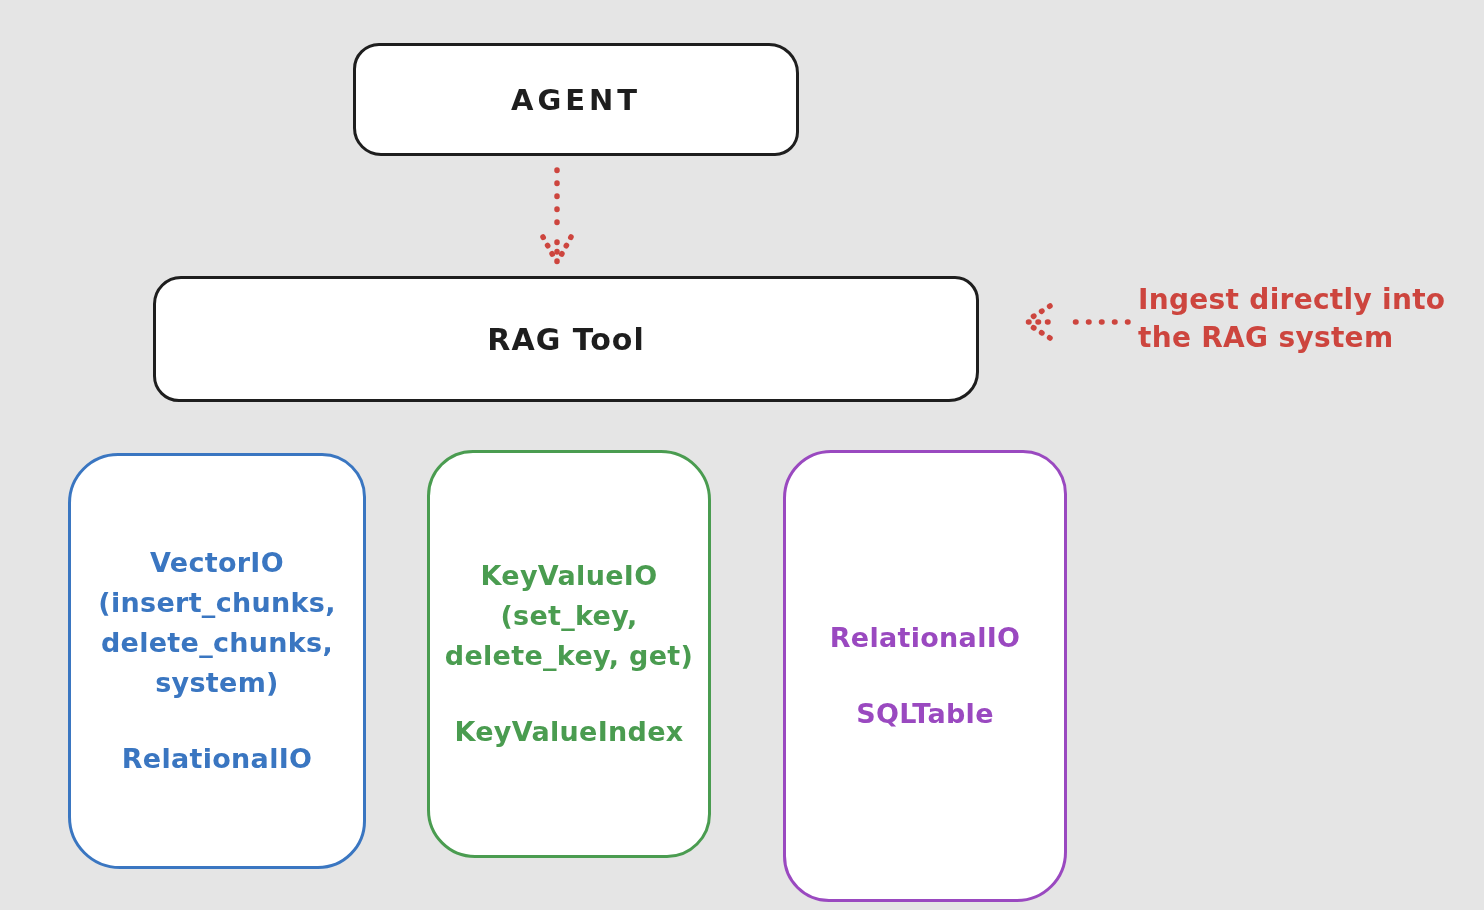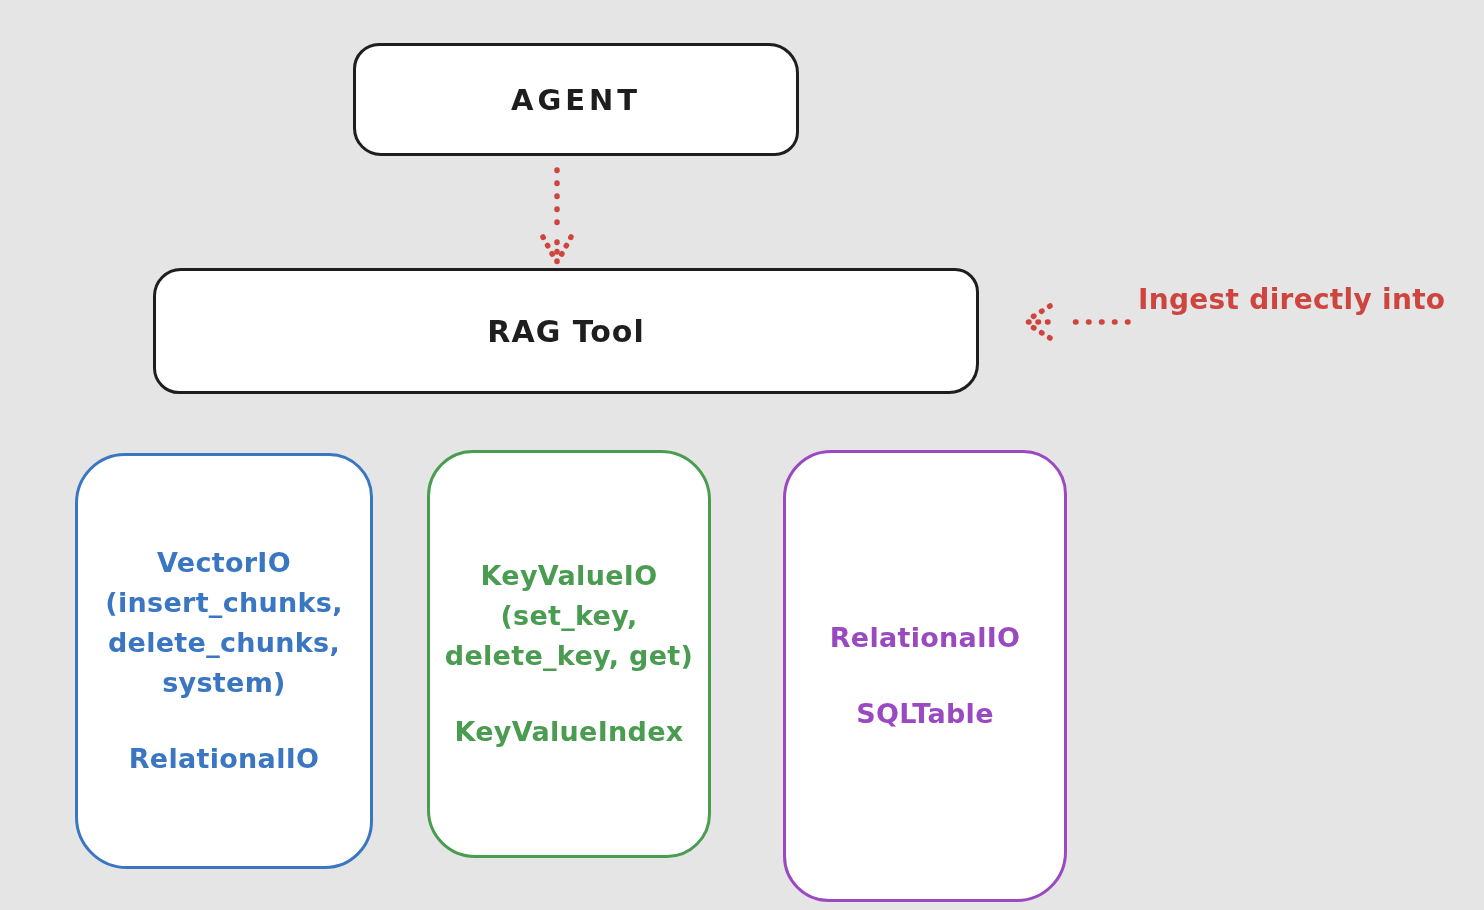--- a/index.html
+++ b/index.html
@@ -21,38 +21,37 @@
     background: #ffffff;
   }
   
   .node-ink { border: 3.6px solid #1e1e1e; color: #1e1e1e; }
   #agent-box {
     left: 353px; top: 43px; width: 446px; height: 113px;
     border-radius: 26px 30px 24px 28px;
     font-size: 29px; font-weight: 700; letter-spacing: 4px;
   }
   #rag-box {
-    left: 153px; top: 268px; width: 826px; height: 126px;
+    left: 153px; top: 276px; width: 826px; height: 126px;
     border-radius: 28px 24px 30px 26px;
     font-size: 30px; font-weight: 600; letter-spacing: 1px; align-items: center;
   }
   
   .sub-box {
     flex-direction: column;
     font-weight: 600;
     font-size: 27px;
     line-height: 40px;
     letter-spacing: 0.3px;
   }
   .sub-index { margin-top: 36px; }
   #vector-box {
     left: 68px; top: 453px; width: 298px; height: 416px;
     border: 3.4px solid #3a76c1; color: #3a76c1;
     border-radius: 50px 44px 48px 52px;
-    margin-left: 7px;
   }
   #keyvalue-box {
     left: 427px; top: 450px; width: 284px; height: 408px;
     border: 3.4px solid #4a9c50; color: #4a9c50;
     border-radius: 46px 50px 44px 48px;
   }
   #relational-box {
     left: 783px; top: 450px; width: 284px; height: 452px;
     border: 3.4px solid #9a49c0; color: #9a49c0;
     border-radius: 48px 44px 50px 46px;
@@ -109,20 +108,21 @@
 
   <div class="node sub-box" id="relational-box">
     <div>
       <div>RelationalIO</div>
     </div>
     <div class="sub-index">SQLTable</div>
   </div>
 
   <div class="annotation">
     <div>Ingest directly into</div>
+    <div>the RAG system</div>
   </div>
 
   <svg id="arrow-layer" width="1484" height="910" viewBox="0 0 1484 910">
     <g fill="none" stroke-linecap="round" stroke="#cd453e">
 
       <path d="M557 170 L557 234" stroke-width="5.5" stroke-dasharray="0.5 12.5"></path>
 
       <path d="M543 237 L556 261" stroke-width="5.5" stroke-dasharray="0.5 9"></path>
       <path d="M571 237 L558 261" stroke-width="5.5" stroke-dasharray="0.5 9"></path>
       <path d="M557 242 L557 262" stroke-width="5.5" stroke-dasharray="0.5 9"></path>

